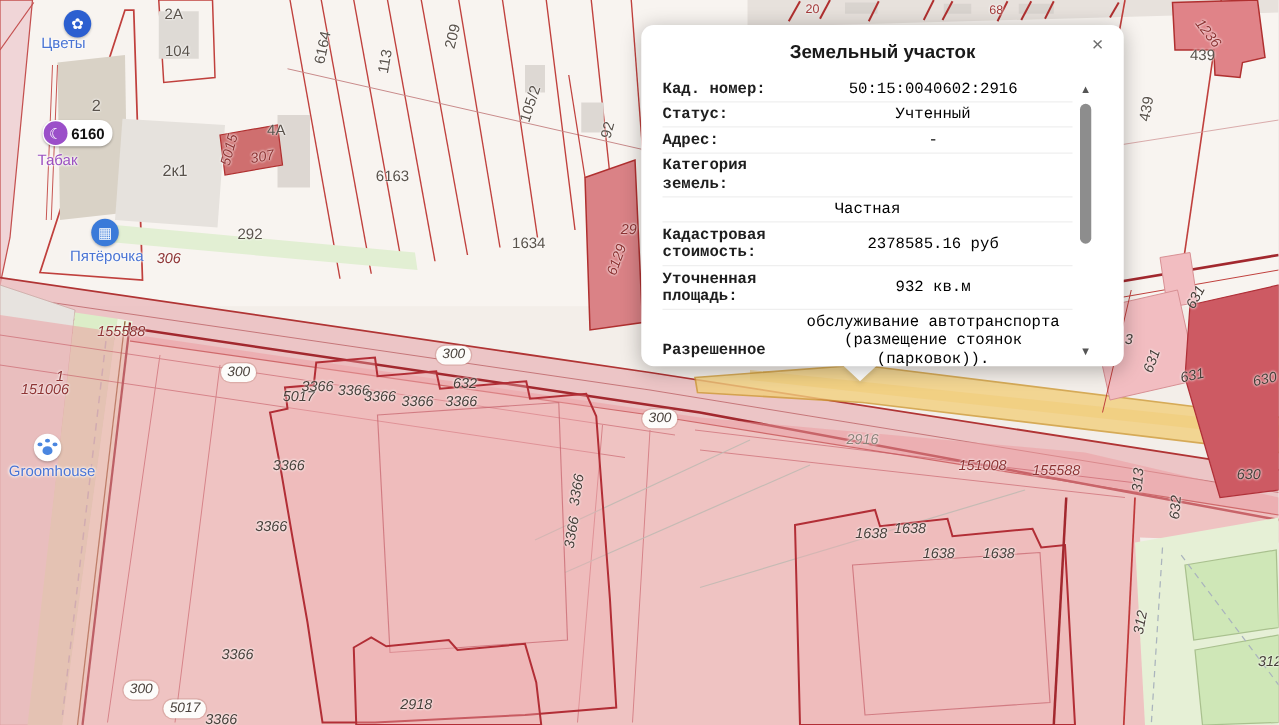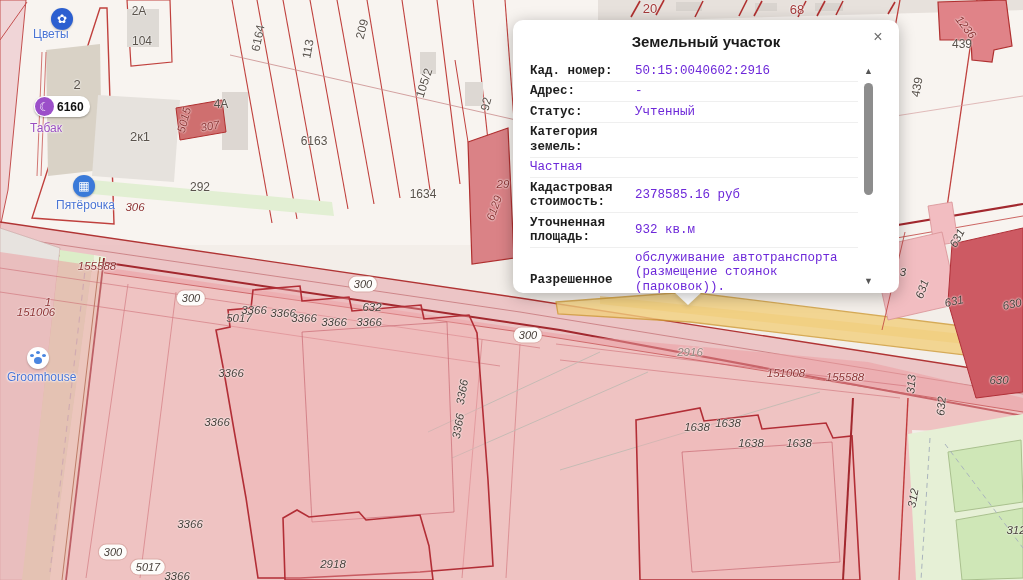--- a/index.html
+++ b/index.html
@@ -5,21 +5,21 @@
   html,body { margin:0; padding:0; background:#d8d5d0; font-family:"Liberation Sans",sans-serif; }
   #stage { position:relative; width:1023px; height:580px; overflow:hidden; background:#f3eee9; margin:0 auto; }
   #stage svg { position:absolute; left:0; top:0; }
 
   
   .map-label { position:absolute; white-space:nowrap; transform:translate(-50%,-50%) rotate(var(--r,0deg));
     text-shadow:0 0 2px rgba(255,255,255,.95),0 0 2px rgba(255,255,255,.9); pointer-events:none; }
   .l-grey   { font-size:12px;  color:#59524b; }
   .l-num    { font-size:11.5px; color:#473f39; font-style:italic; }
   .l-red    { font-size:11.5px; color:#8e3434; font-style:italic; }
-  .l-rednum { font-size:13px; color:#a43a3a; }
+  .l-rednum { font-size:10px; color:#a43a3a; }
   .l-sel    { font-size:11.5px; color:#8d837a; font-style:italic; }
   .l-pill   { font-size:11px; color:#4a423c; font-style:italic; background:#fdfcfa;
               border-radius:8px; padding:0 5px; line-height:15px;
               box-shadow:0 0 0 1px rgba(176,120,110,.3); text-shadow:none; }
 
   
   .poi { position:absolute; }
   .poi-circle { position:absolute; width:22px; height:22px; border-radius:50%; transform:translate(-50%,-50%);
     display:flex; align-items:center; justify-content:center; color:#fff; font-size:12px;
     box-shadow:0 1px 2px rgba(0,0,0,.25); }
@@ -40,21 +40,21 @@
   #popup-pointer { position:absolute; left:673px; top:291px; width:0; height:0;
     border:15px solid transparent; border-top:14px solid #fff; border-bottom:0;
     filter:drop-shadow(0 2px 2px rgba(0,0,0,.12)); }
   .popup-title { margin-top:13px; text-align:center; font-size:15px; font-weight:bold; color:#1a1a1a; }
   .popup-close { position:absolute; right:10px; top:6px; width:22px; height:22px; border:0; background:none;
     font-size:16px; color:#6e6e6e; cursor:pointer; line-height:22px; padding:0; }
   #popup-rows { position:absolute; left:17px; top:41px; width:328px;font-family:Liberation Mono, monospace; }
   .prow { display:flex; align-items:center; padding:2.5px 0; border-bottom:1px solid #efefef; }
   .prow:last-child { border-bottom:0; align-items:flex-start; }
   .pl { width:105px; min-width:105px; font-size:12.5px; line-height:14.5px; font-weight:bold; color:#1e1e1e; }
-  .pv { flex:1; font-size:12.5px; line-height:14.5px; color:#6d28d9; padding-left:0; }
+  .pv { flex:1; font-size:12.5px; line-height:14.5px; color:#000000; padding-left:0;text-align:center; }
   .pl.clipped { margin-top:22px; }
   
   .pscroll { position:absolute; right:26px; top:48px; width:9px; height:210px; }
   .scroll-up,.scroll-down { position:absolute; left:-3px; font-size:9px; color:#555; width:15px; text-align:center; }
   .scroll-up { top:-2px; } .scroll-down { bottom:-8px; }
   .scroll-thumb { position:absolute; left:0; top:15px; width:9px; height:112px; background:#8d8d8d; border-radius:5px; }
 
   #selected-parcel-hit { position:absolute; left:556px; top:288px; width:470px; height:76px; background:transparent; }
 </style>
 </head>
@@ -273,26 +273,26 @@
   <div id="popup-pointer"></div>
   <div id="popup">
     <div class="popup-title">Земельный участок</div>
     <button class="popup-close">×</button>
     <div id="popup-rows">
         <div class="prow">
           <div class="pl">Кад. номер:</div>
           <div class="pv">50:15:0040602:2916</div>
         </div>
         <div class="prow">
+          <div class="pl">Статус:</div>
+          <div class="pv">Учтенный</div>
+        </div>
+        <div class="prow">
           <div class="pl">Адрес:</div>
           <div class="pv">-</div>
-        </div>
-        <div class="prow">
-          <div class="pl">Статус:</div>
-          <div class="pv">Учтенный</div>
         </div>
         <div class="prow">
           <div class="pl">Категория земель:</div>
         </div>
         <div class="prow">
           <div class="pv">Частная</div>
         </div>
         <div class="prow">
           <div class="pl">Кадастровая стоимость:</div>
           <div class="pv">2378585.16 руб</div>

